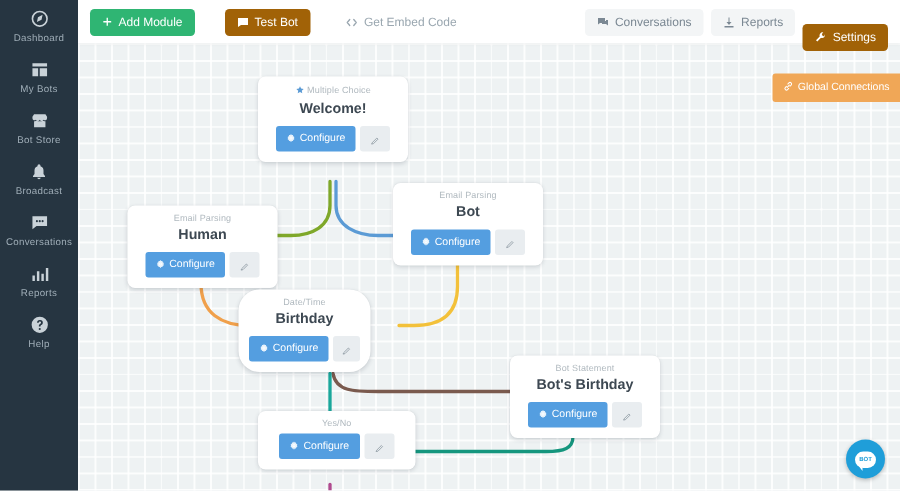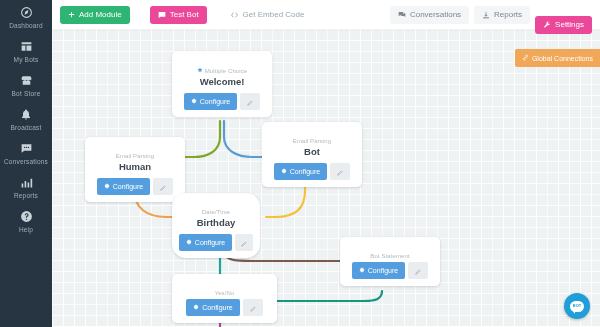--- a/index.html
+++ b/index.html
@@ -38,42 +38,42 @@
   }
   .tb-left{display:flex;align-items:center;gap:20px;}
   .tb-right{margin-left:auto;display:flex;align-items:center;gap:5px;}
   .btn{
     display:inline-flex;align-items:center;gap:4px;border:0;border-radius:3px;
     font-size:8px;padding:5px 8px;cursor:pointer;white-space:nowrap;
     font-family:"Liberation Sans", sans-serif;line-height:1;
   }
   .btn svg{display:block;}
   .btn-green{background:#2fb573;color:#fff;}
-  .btn-blue{background:#ec4899;color:#fff;}
+  .btn-blue{background:#a16207;color:#fff;}
   .btn-link{background:transparent;color:#9aa7b0;padding-left:3px;text-align:right;}
   .btn-ghost{background:#f3f5f6;color:#7b8893;}
-  .btn-teal{background:#ec4899;color:#fff;margin-top:20px;}
+  .btn-teal{background:#a16207;color:#fff;margin-top:20px;}
 
   
   .canvas{
     position:absolute;top:29px;left:0;right:0;bottom:0;overflow:hidden;
     background-color:#eef2f3;
     background-image:
       linear-gradient(to right, rgba(255,255,255,.85) 1px, transparent 1px),
       linear-gradient(to bottom, rgba(255,255,255,.85) 1px, transparent 1px),
       linear-gradient(to right, rgba(216,224,227,.9) 1px, transparent 1px),
       linear-gradient(to bottom, rgba(216,224,227,.9) 1px, transparent 1px);
     background-size:11px 11px, 11px 11px, 55px 55px, 55px 55px;
   }
   .edges{position:absolute;inset:0;width:548px;height:298px;}
 
   .node{
     position:absolute;background:#fff;border-radius:5px;
     box-shadow:0 1px 3px rgba(30,45,60,.16), 0 0 0 .5px rgba(0,0,0,.02);
-    padding:16px 10px 7px;box-sizing:border-box;text-align:center;z-index:10;
+    padding:6px 10px 7px;box-sizing:border-box;text-align:center;z-index:10;
   }
   .node-type{
     font-size:6px;color:#b0b9bf;letter-spacing:.1px;margin-bottom:3px;
     display:flex;align-items:center;justify-content:center;gap:2px;line-height:1;
   }
   .node-title{
     font-size:9.5px;color:#3d4852;font-weight:bold;margin-bottom:6px;
     white-space:nowrap;line-height:1.1;
   }
   .node-actions{display:flex;justify-content:center;gap:3px;}
@@ -349,21 +349,21 @@
           <button class="pencil">
             <span>
               <svg width="6" height="6" viewBox="0 0 24 24" fill="none" stroke="currentColor" stroke-width="2.2" stroke-linecap="round">
                   <path d="M4 20l4-1L20 7l-3-3L5 16z"></path>
                 </svg>
             </span>
           </button>
         </div>
       </div>
 
-      <div class="node" style="left:120px;top:164px;width:88px;border-radius:14px;">
+      <div class="node" style="left:107px;top:164px;width:88px;border-radius:14px;">
         <div class="node-type">
           <span>Date/Time</span>
         </div>
         <div class="node-title">Birthday</div>
         <div class="node-actions">
           <button class="cfg">
             <span>
               <svg width="6" height="6" viewBox="0 0 24 24" fill="currentColor">
                   <path d="M12 8a4 4 0 1 0 0 8 4 4 0 0 0 0-8zm0 2.2a1.8 1.8 0 1 1 0 3.6 1.8 1.8 0 0 1 0-3.6z"></path>
                   <path d="M12 1l2 3h3l1 3 3 2-1 3 1 3-3 2-1 3h-3l-2 3-2-3H7l-1-3-3-2 1-3-1-3 3-2 1-3h3z" opacity=".85"></path>
@@ -378,20 +378,21 @@
                 </svg>
             </span>
           </button>
         </div>
       </div>
 
       <div class="node" style="left:288px;top:208px;width:100px;">
         <div class="node-type">
           <span>Bot Statement</span>
         </div>
+        <div class="node-title">Bot's Birthday</div>
         <div class="node-actions">
           <button class="cfg">
             <span>
               <svg width="6" height="6" viewBox="0 0 24 24" fill="currentColor">
                   <path d="M12 8a4 4 0 1 0 0 8 4 4 0 0 0 0-8zm0 2.2a1.8 1.8 0 1 1 0 3.6 1.8 1.8 0 0 1 0-3.6z"></path>
                   <path d="M12 1l2 3h3l1 3 3 2-1 3 1 3-3 2-1 3h-3l-2 3-2-3H7l-1-3-3-2 1-3-1-3 3-2 1-3h3z" opacity=".85"></path>
                 </svg>
             </span>
             <span>Configure</span>
           </button>

